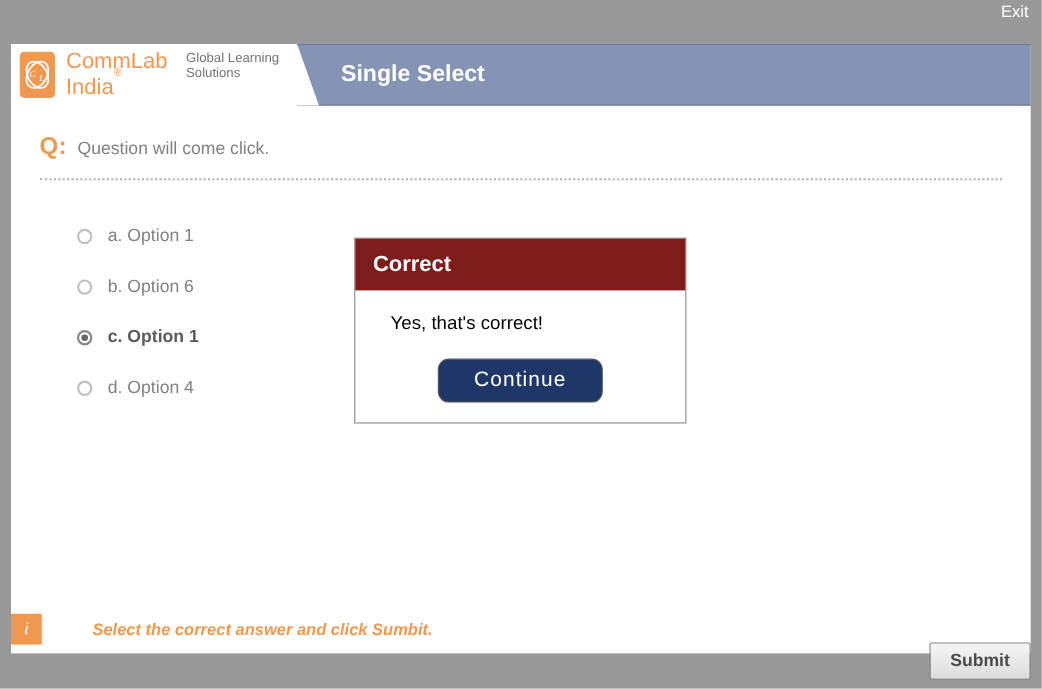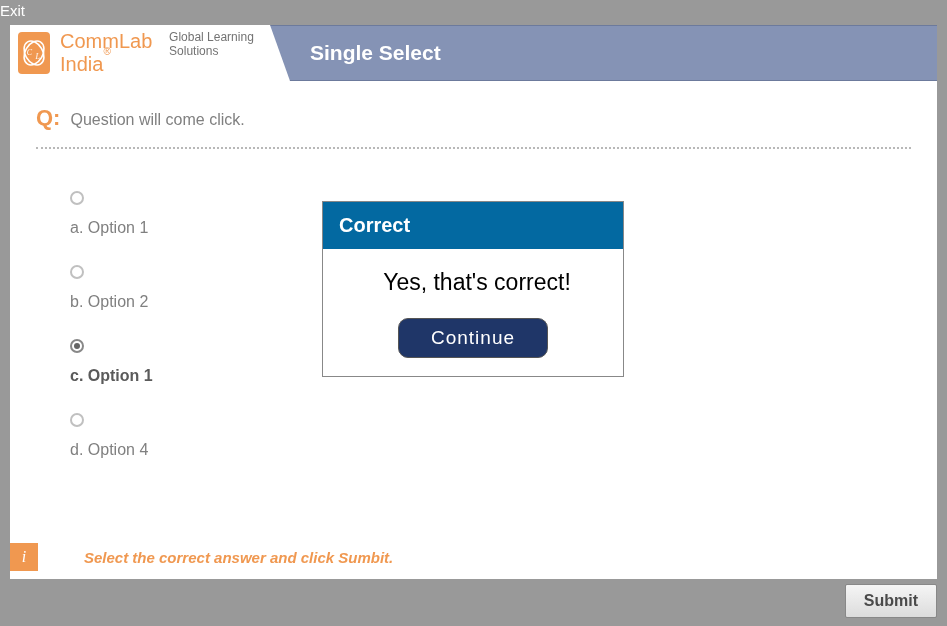--- a/index.html
+++ b/index.html
@@ -11,22 +11,22 @@
     body {
       font-family: Arial, Helvetica, sans-serif;
       background: #999999;
       width: 947px;
       height: 626px;
       overflow: hidden;
       position: relative;
     }
     
     .exit-bar {
-      height: 25px;
-      text-align: left;
+      height: 40px;
+      text-align: right;
       padding-right: 12px;
       padding-top: 2px;
     }
     
     .exit-link {
       color: #ffffff;
       font-size: 15px;
       cursor: pointer;
     }
     
@@ -143,24 +143,24 @@
       font-size: 16px;
     }
     
     .options {
       margin-top: 42px;
       margin-left: 34px;
     }
     
     .option {
       display: flex;
+      align-items: center;
       gap: 14px;
       margin-bottom: 28px;
       cursor: pointer;
-      flex-direction: column;
     }
     
     .radio {
       width: 14px;
       height: 14px;
       border: 2px solid #c0c0c0;
       border-radius: 50%;
       display: flex;
       align-items: center;
       justify-content: center;
@@ -192,36 +192,36 @@
     .feedback-modal {
       position: absolute;
       left: 312px;
       top: 120px;
       width: 302px;
       background: #ffffff;
       border: 1px solid #888888;
     }
     
     .feedback-header {
-      background: #0369a1;
+      background: #7f1d1d;
       color: #ffffff;
       font-size: 20px;
       font-weight: bold;
       padding: 12px 16px;
     }
     
     .feedback-body {
       padding: 20px 24px 18px 24px;
       text-align: center;
     }
     
     .feedback-message {
-      font-size: 23px;
+      font-size: 17px;
       color: #000000;
-      text-align: center;
+      text-align: left;
       margin-bottom: 22px;
       padding-left: 8px;
     }
     
     .continue-btn {
       background: #1f3668;
       color: #ffffff;
       border: 1px solid #555555;
       border-radius: 10px;
       padding: 8px 32px;
@@ -317,21 +317,21 @@
       <span class="q-text">Question will come click.</span>
     </div>
 
     <div class="options" id="options-container">
         <div class="option">
           <div class="radio"></div>
           <span class="option-text">a. Option 1</span>
         </div>
         <div class="option">
           <div class="radio"></div>
-          <span class="option-text">b. Option 2</span>
+          <span class="option-text">b. Option 6</span>
         </div>
         <div class="option selected">
           <div class="radio selected"></div>
           <span class="option-text">c. Option 1</span>
         </div>
         <div class="option">
           <div class="radio"></div>
           <span class="option-text">d. Option 4</span>
         </div>
       </div>

